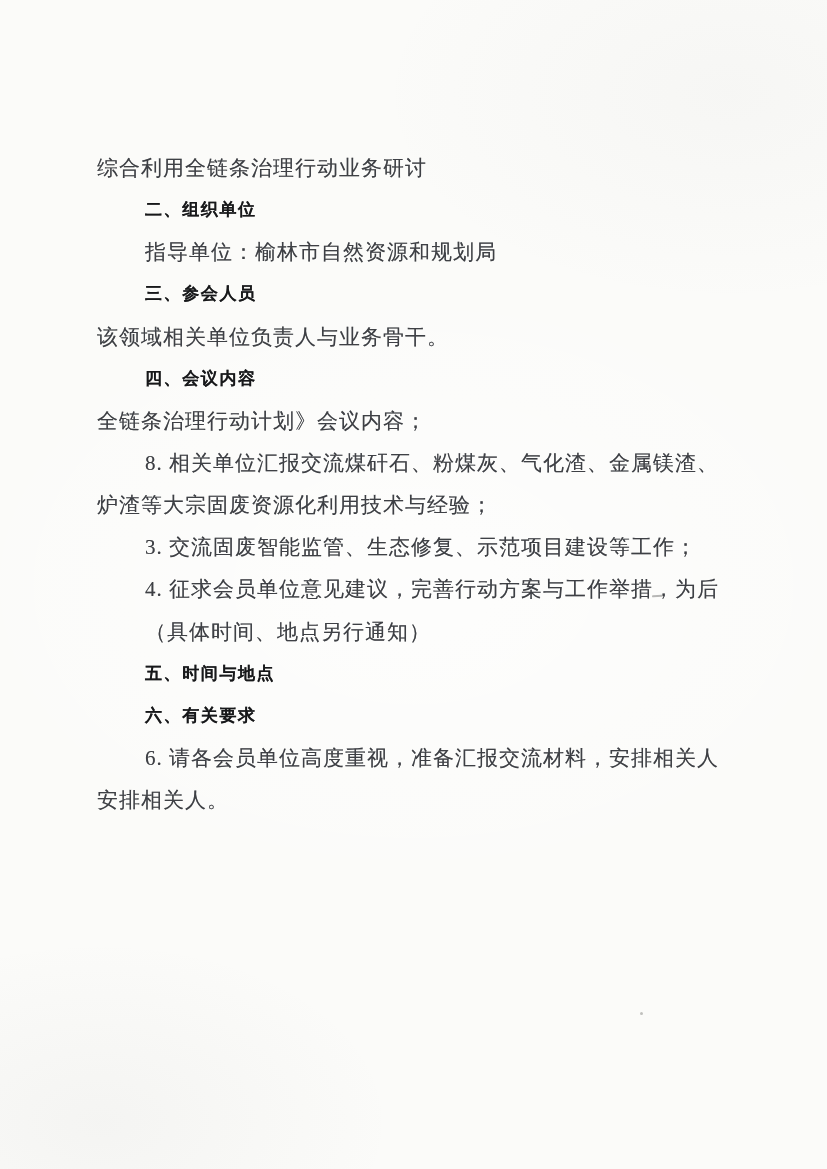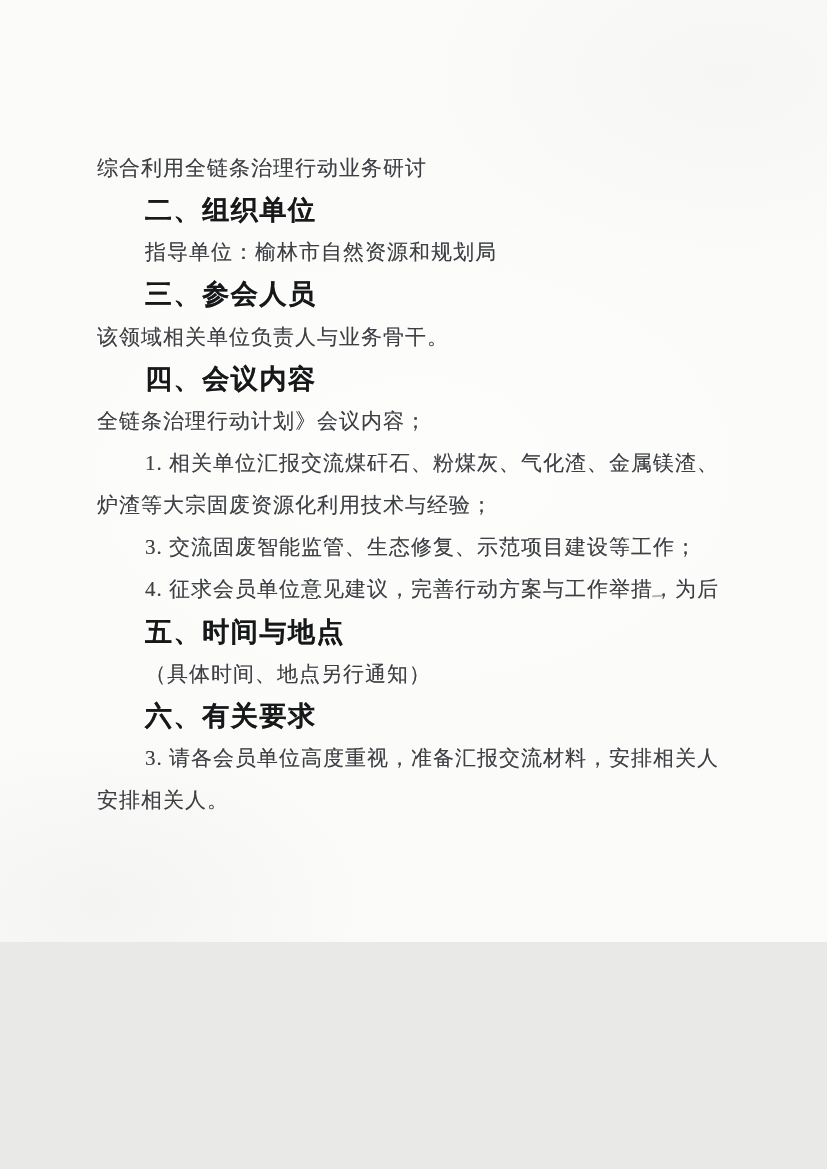--- a/index.html
+++ b/index.html
@@ -3,21 +3,21 @@
 <meta charset="utf-8">
 <style>
   html, body {
     margin: 0;
     padding: 0;
     background: #e9e9e7;
   }
   .page {
     position: relative;
     width: 827px;
-    height: 942px;
+    height: 1169px;
     margin: 0 auto;
     background:
       radial-gradient(ellipse 420px 260px at 12% 96%, rgba(120,120,118,0.05), rgba(0,0,0,0) 70%),
       radial-gradient(ellipse 500px 300px at 88% 8%, rgba(130,130,128,0.04), rgba(0,0,0,0) 70%),
       radial-gradient(ellipse 600px 400px at 50% 50%, rgba(255,255,255,0.6), rgba(0,0,0,0) 80%),
       #fbfbf9;
     overflow: hidden;
     font-family: "Liberation Serif", "DejaVu Serif", serif;
   }
   .text-block {
@@ -34,21 +34,21 @@
     color: #3e4045;
     white-space: nowrap;
     text-shadow: 0 0 0.6px rgba(62,64,69,0.45);
   }
   .indent {
     padding-left: 48px;
   }
   .heading {
     font-family: "Liberation Sans", "DejaVu Sans", sans-serif;
     font-weight: 700;
-    font-size: 27px;
+    font-size: 17px;
     letter-spacing: 1.6px;
     color: #17181a;
     text-shadow: 0 0 0.5px rgba(23,24,26,0.7);
   }
   .scan-dash {
     position: absolute;
     left: 652px;
     top: 595px;
     width: 11px;
     height: 2px;
@@ -73,25 +73,25 @@
 
 <div class="page">
   <div class="text-block">
     <div class="line">综合利用全链条治理行动业务研讨</div>
     <div class="line heading indent">二、组织单位</div>
     <div class="line indent">指导单位：榆林市自然资源和规划局</div>
     <div class="line heading indent">三、参会人员</div>
     <div class="line">该领域相关单位负责人与业务骨干。</div>
     <div class="line heading indent">四、会议内容</div>
     <div class="line">全链条治理行动计划》会议内容；</div>
-    <div class="line indent">1. 相关单位汇报交流煤矸石、粉煤灰、气化渣、金属镁渣、</div>
+    <div class="line indent">8. 相关单位汇报交流煤矸石、粉煤灰、气化渣、金属镁渣、</div>
     <div class="line">炉渣等大宗固废资源化利用技术与经验；</div>
     <div class="line indent">3. 交流固废智能监管、生态修复、示范项目建设等工作；</div>
     <div class="line indent">4. 征求会员单位意见建议，完善行动方案与工作举措，为后</div>
+    <div class="line indent">（具体时间、地点另行通知）</div>
     <div class="line heading indent">五、时间与地点</div>
-    <div class="line indent">（具体时间、地点另行通知）</div>
     <div class="line heading indent">六、有关要求</div>
-    <div class="line indent">3. 请各会员单位高度重视，准备汇报交流材料，安排相关人</div>
+    <div class="line indent">6. 请各会员单位高度重视，准备汇报交流材料，安排相关人</div>
     <div class="line">安排相关人。</div>
   </div>
   <div class="scan-dash"></div>
   <div class="scan-speck"></div>
 </div>
 
 </body></html>

